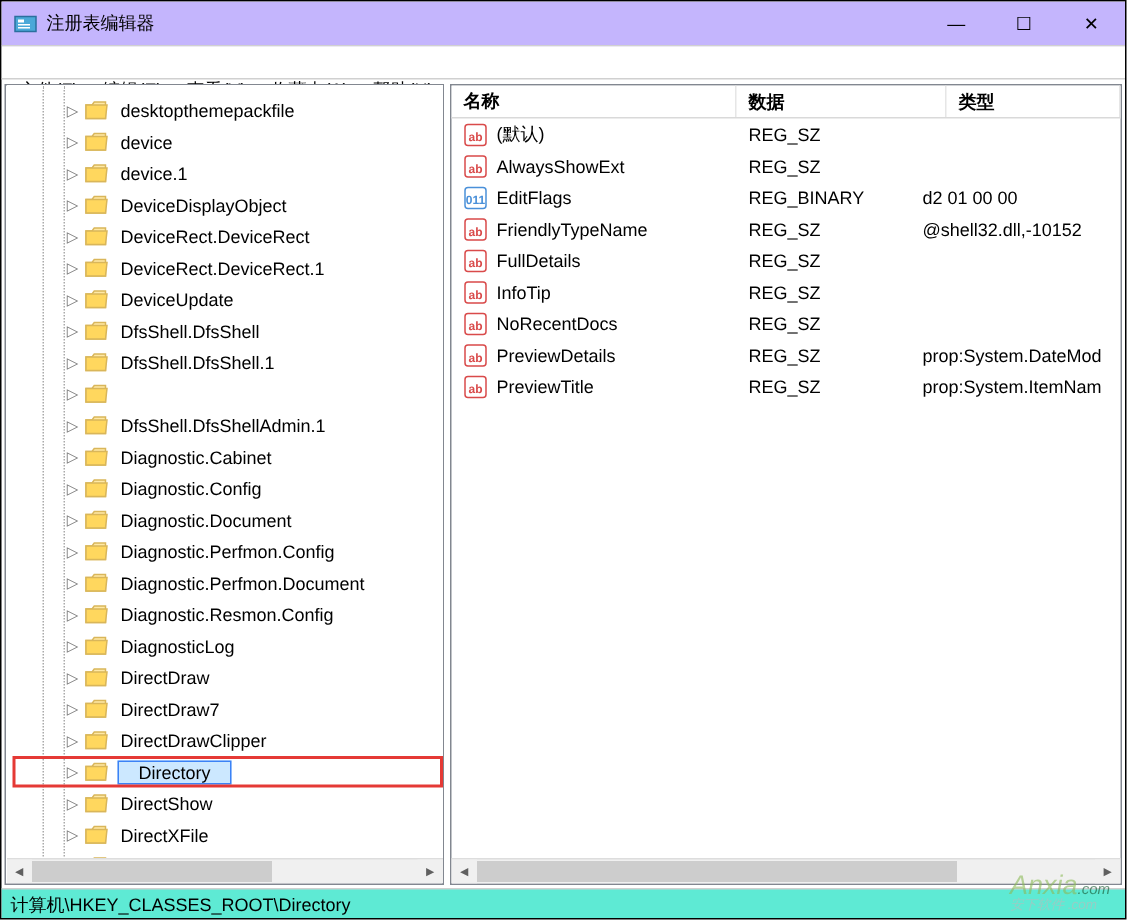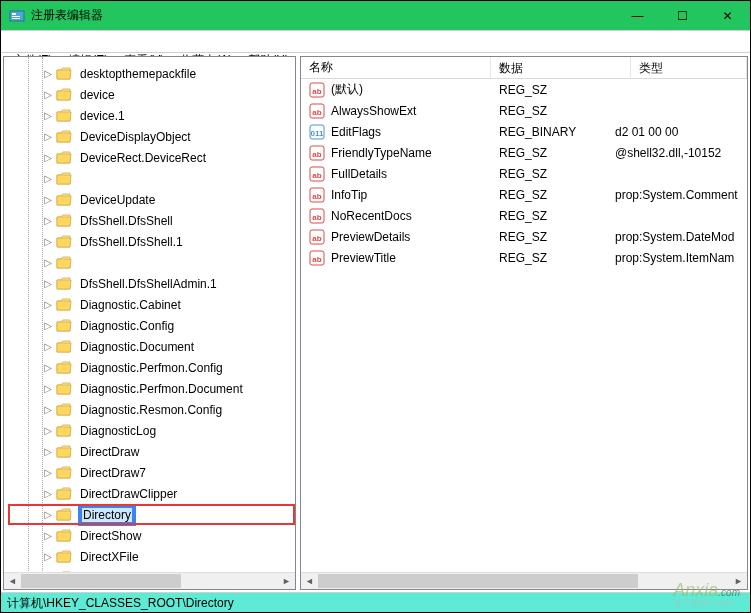--- a/index.html
+++ b/index.html
@@ -1,38 +1,38 @@
 <!DOCTYPE html>
 <html><head>
 <meta charset="utf-8">
 <style>
 * { box-sizing: border-box; margin: 0; padding: 0; }
 body { font-family: "Microsoft YaHei", "Segoe UI", Tahoma, sans-serif; font-size: 12px; background:#fff; color:#000; width:751px; height:613px; overflow:hidden; border:1px solid #000; position:relative; }
-.titlebar { height:30px; display:flex; align-items:center; padding:0 0 0 8px; background:#22c55e; border-bottom:1px solid #d0d0d0; }
+.titlebar { height:30px; display:flex; align-items:center; padding:0 0 0 8px; background:#c4b5fd; border-bottom:1px solid #d0d0d0; }
 .titlebar .ticon { width:16px; height:16px; margin-right:6px; }
 .titlebar .ttext { flex:1; font-size:12px; }
 .winbtns { display:flex; height:100%; }
 .winbtn { width:45px; height:29px; display:flex; align-items:center; justify-content:center; cursor:default; }
 .menubar { height:22px; display:flex; align-items:center; padding-left:4px; border-bottom:1px solid #d0d0d0; background:#fff; }
 .menuitem { padding:2px 8px; cursor:default;margin-top:38px; }
 .body { position:absolute; top:53px; bottom:20px; left:0; right:0; display:flex; }
 .pane { overflow:auto; border:1px solid #828790; margin:2px; background:#fff; position:relative; }
 .treepane { width:293px; }
 .listpane { flex:1; }
 .tree { padding:6px 0 6px 4px; white-space:nowrap; }
 .trow { height:21px; display:flex; align-items:center; padding-left:30px; position:relative; }
 .trow .exp { position:absolute; left:34px; width:12px; height:12px; display:flex; align-items:center; justify-content:center; color:#777; font-size:10px; }
 .trow .fold { width:16px; height:14px; margin-left:18px; margin-right:6px; }
 .trow .lbl { padding:1px 2px; }
-.trow.sel .lbl { background:#cce8ff; border:4px solid #3b82f6; padding:0 1px; }
+.trow.sel .lbl { background:#cce8ff; border:1px solid #3b82f6; padding:0 13px; }
 .trow.hl { outline:2px solid #e53935; outline-offset:-2px; }
 .treeguide { position:absolute; left:14px; top:0; bottom:0; width:40px; pointer-events:none; }
 .dotv { border-left:1px dotted #aaa; position:absolute; top:0; bottom:0; }
 .listhead { display:flex; height:22px; border-bottom:1px solid #d9d9d9; position:sticky; top:0; background:#fff; }
-.lh { padding:3px 8px; border-right:1px solid #e6e6e6; cursor:default; }
+.lh { padding:3px 8px; border-right:1px solid #e6e6e6; cursor:default;font-weight:bold; }
 .listbody { }
 .lrow { display:flex; height:21px; align-items:center; }
 .cell { padding:0 8px; overflow:hidden; text-overflow:clip; white-space:nowrap; }
 .c-name { width:190px; display:flex; align-items:center; }
 .c-type { width:116px; }
 .c-data { flex:1; }
 .valicon { width:16px; height:16px; margin-right:6px; flex-shrink:0; }
 .statusbar { position:absolute; bottom:0; left:0; right:0; height:20px; border-top:1px solid #d0d0d0; padding:2px 6px; font-size:12px; background:#5eead4; }
 .watermark { position:absolute; right:10px; bottom:2px; font-size:18px; font-style:italic; color:#8dbb59; opacity:.6; pointer-events:none; font-family:Arial; }
 .watermark .sub { font-size:9px; color:#bbb; display:block; text-align:left; margin-top:-4px; }
@@ -113,20 +113,21 @@
             <path d="M1 3 L15 3 L14 12 L1 12 Z" fill="#ffd75e" stroke="#d9b65a"></path>
           </svg>
           <span class="lbl">DeviceRect.DeviceRect</span>
         </div>
         <div class="trow">
           <span class="exp">▷</span>
           <svg class="fold" viewBox="0 0 16 14">
             <path d="M1 3 L5 3 L6.5 1 L14 1 L14 12 L1 12 Z" fill="#ffe9a6" stroke="#d9b65a"></path>
             <path d="M1 3 L15 3 L14 12 L1 12 Z" fill="#ffd75e" stroke="#d9b65a"></path>
           </svg>
+          <span class="lbl">DeviceRect.DeviceRect.1</span>
         </div>
         <div class="trow">
           <span class="exp">▷</span>
           <svg class="fold" viewBox="0 0 16 14">
             <path d="M1 3 L5 3 L6.5 1 L14 1 L14 12 L1 12 Z" fill="#ffe9a6" stroke="#d9b65a"></path>
             <path d="M1 3 L15 3 L14 12 L1 12 Z" fill="#ffd75e" stroke="#d9b65a"></path>
           </svg>
           <span class="lbl">DeviceUpdate</span>
         </div>
         <div class="trow">
@@ -344,21 +345,20 @@
         </div>
         <div class="lrow">
           <div class="cell c-name">
             <svg class="valicon" viewBox="0 0 16 16">
               <rect x="1" y="1" width="14" height="14" rx="2" fill="#fff" stroke="#d94a4a"></rect>
               <text x="8" y="12" font-size="8" text-anchor="middle" fill="#d94a4a" font-weight="bold">ab</text>
             </svg>
             <span>InfoTip</span>
           </div>
           <div class="cell c-type">REG_SZ</div>
-          <div class="cell c-data">prop:System.Comment</div>
         </div>
         <div class="lrow">
           <div class="cell c-name">
             <svg class="valicon" viewBox="0 0 16 16">
               <rect x="1" y="1" width="14" height="14" rx="2" fill="#fff" stroke="#d94a4a"></rect>
               <text x="8" y="12" font-size="8" text-anchor="middle" fill="#d94a4a" font-weight="bold">ab</text>
             </svg>
             <span>NoRecentDocs</span>
           </div>
           <div class="cell c-type">REG_SZ</div>

